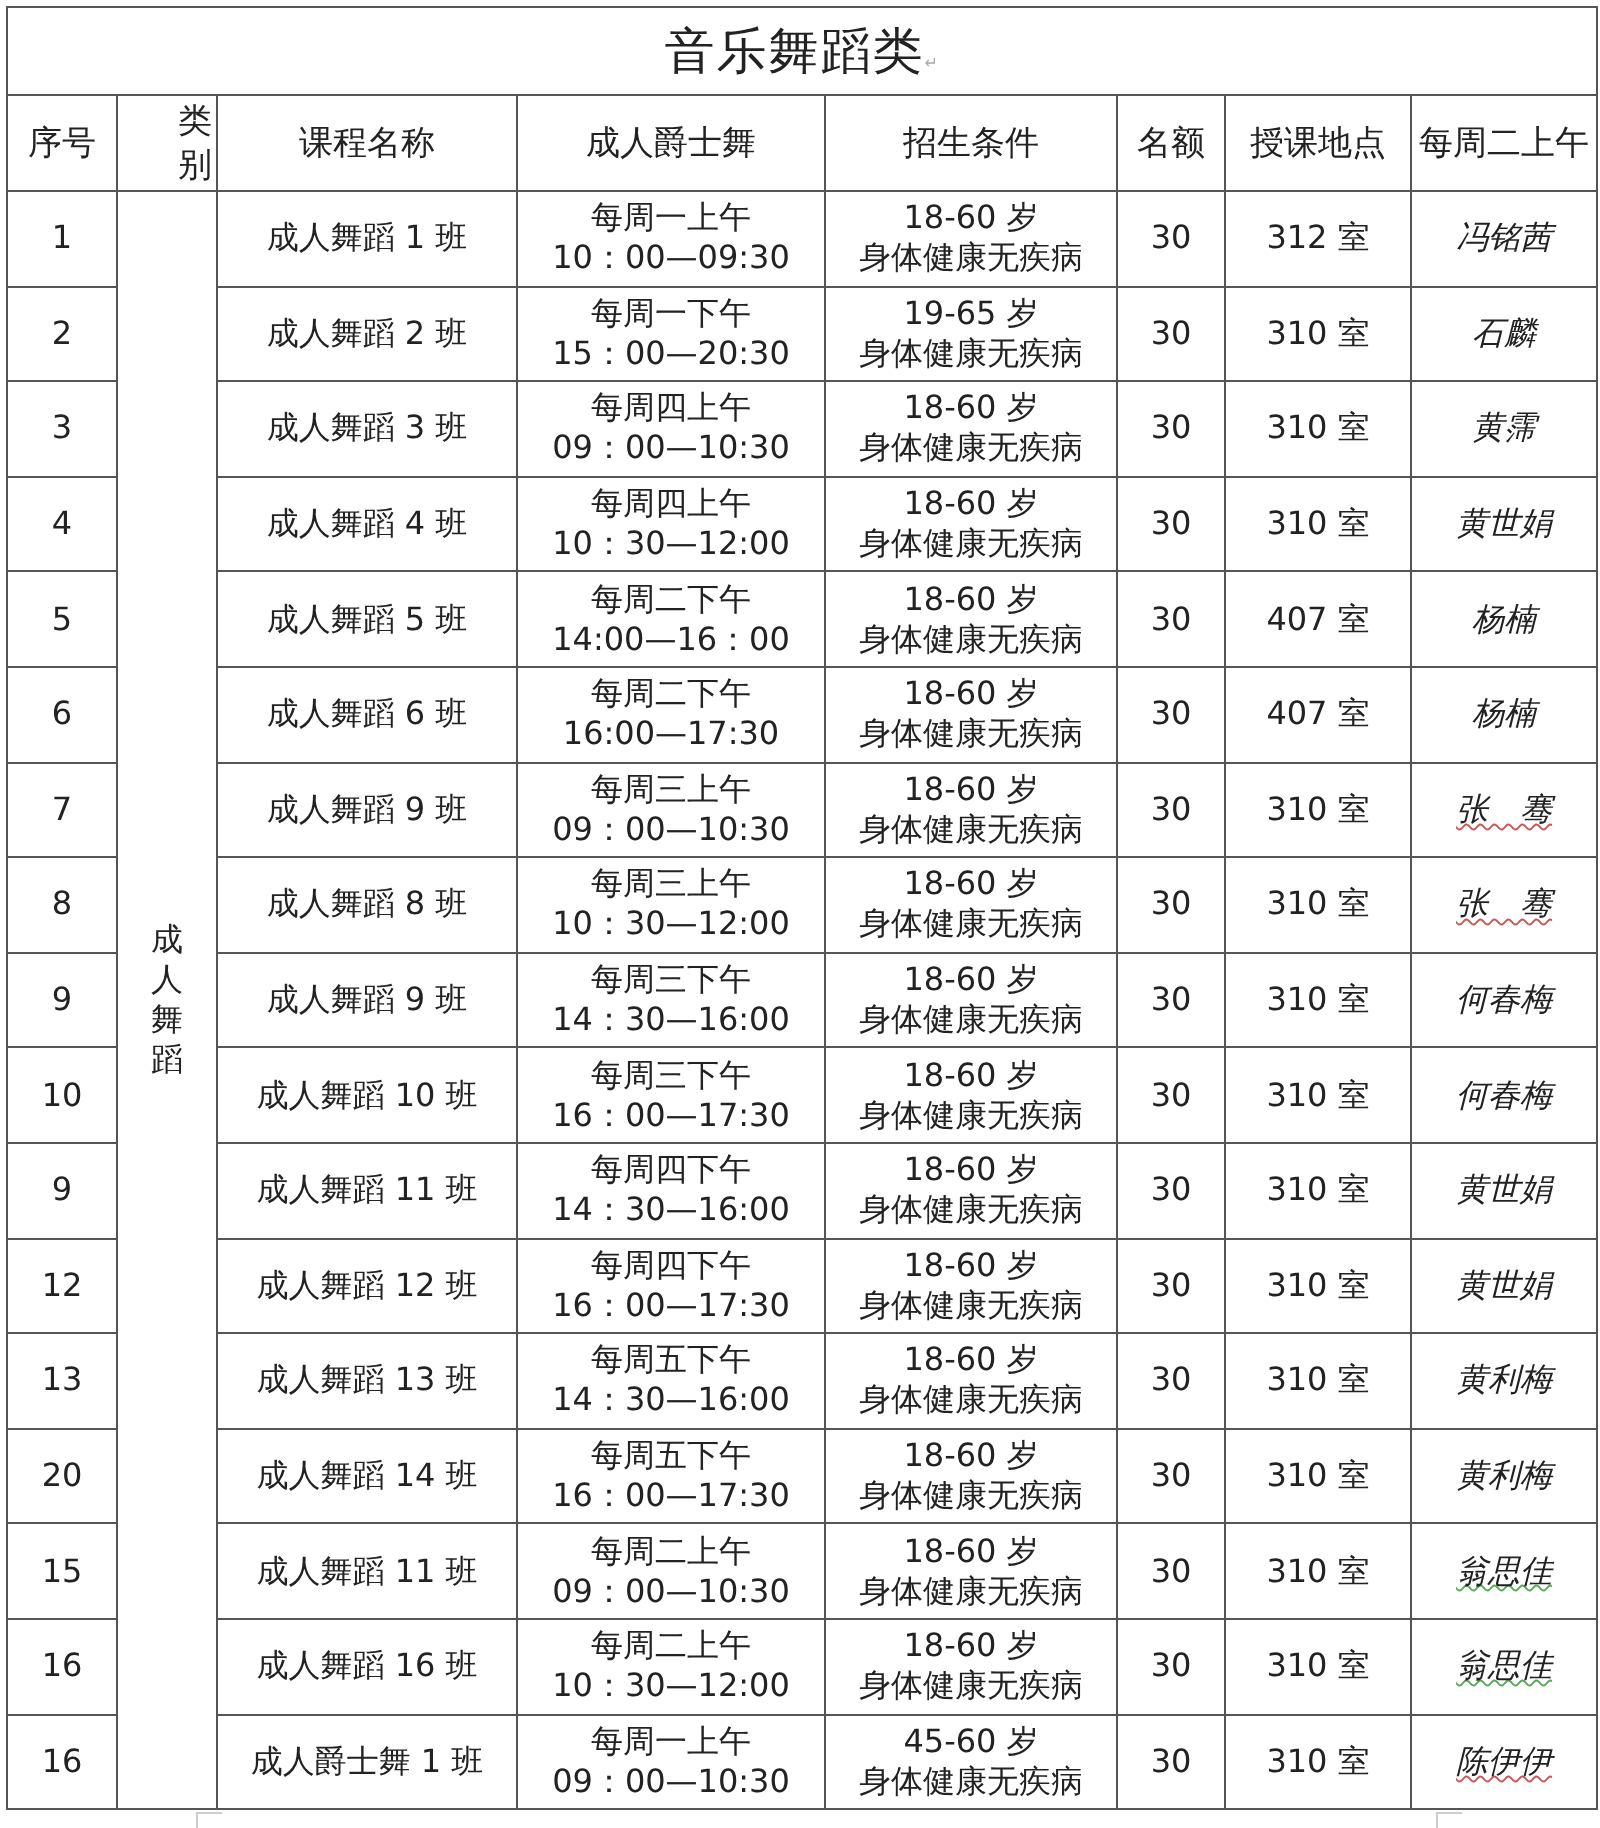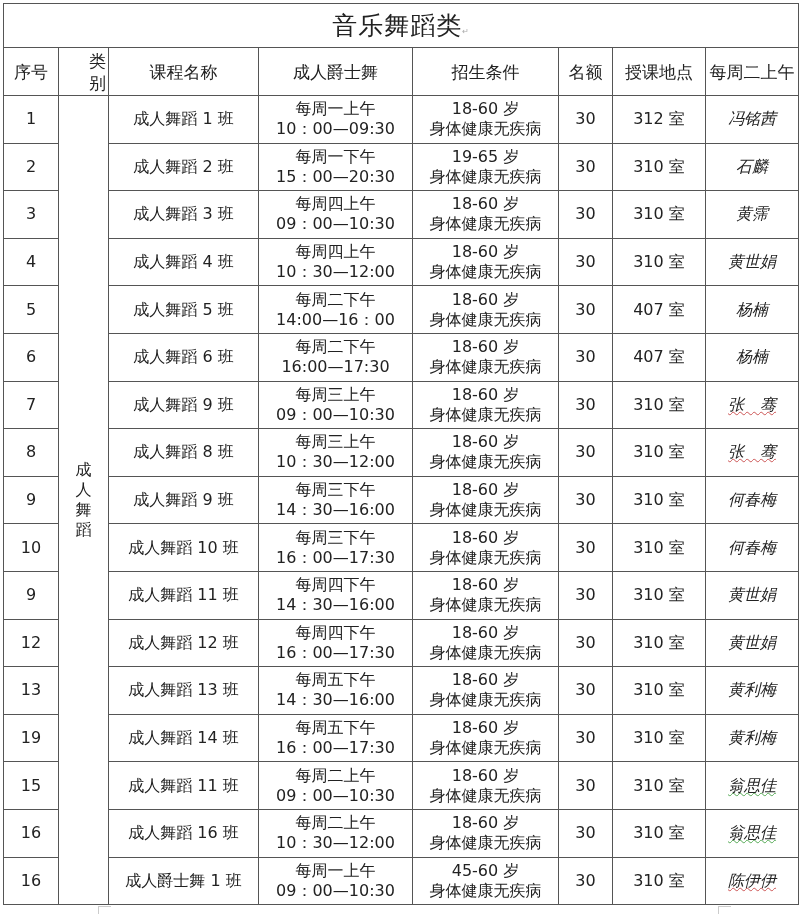--- a/index.html
+++ b/index.html
@@ -248,21 +248,21 @@
         </td>
         <td>
           <div>18-60 岁</div>
           <div>身体健康无疾病</div>
         </td>
         <td><span>30</span></td>
         <td><span>310 室</span></td>
         <td class="teacher"><span class="">黄利梅</span></td>
       </tr>
       <tr class="row">
-        <td><span>19</span></td>
+        <td><span>20</span></td>
         <td><span>成人舞蹈 14 班</span></td>
         <td>
           <div>每周五下午</div>
           <div>16：00—17:30</div>
         </td>
         <td>
           <div>18-60 岁</div>
           <div>身体健康无疾病</div>
         </td>
         <td><span>30</span></td>

